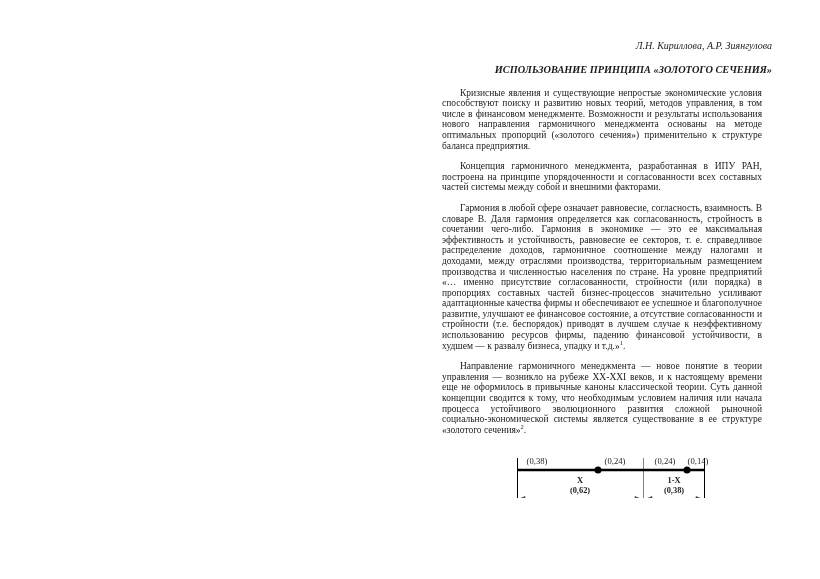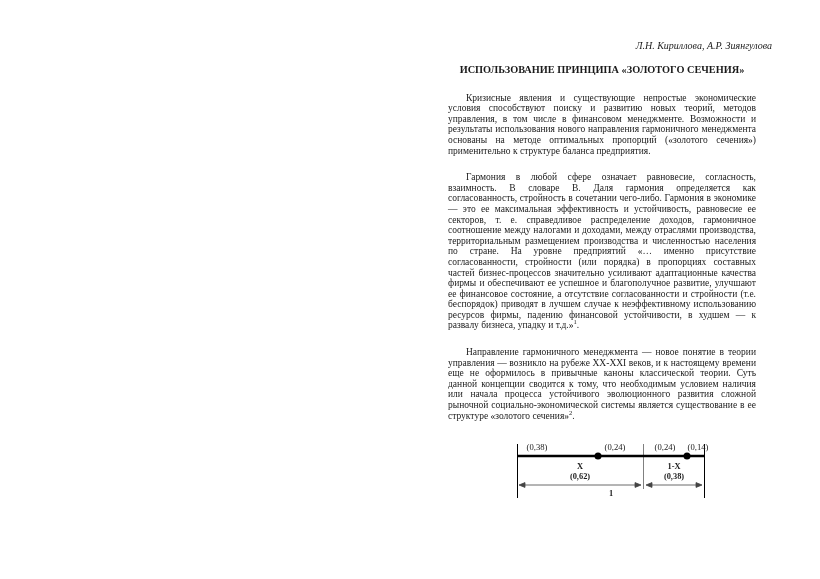--- a/index.html
+++ b/index.html
@@ -21,28 +21,29 @@
     width: 340px;
   }
   .authors {
     text-align: right;
     font-style: italic;
     font-size: 10px;
     line-height: 12px;
   }
   .title {
     margin: 12px 0 0 0;
-    text-align: center;
+    text-align: right;
     font-size: 10.3px;
     font-weight: bold;
     line-height: 12.6px;
+    font-style: italic;
   }
   .body-text { margin-top: 11px; }
   .para {
-    margin: 16px;
+    margin: 10px;
     font-size: 9.5px;
     line-height: 10.6px;
     text-align: justify;
     text-indent: 18px;
     hyphens: auto;
     -webkit-hyphens: auto;
   }
   .para sup {
     font-size: 6.5px;
     line-height: 0;
@@ -86,20 +87,21 @@
 
 <div class="page">
   <div class="content">
 
     <div class="authors">Л.Н. Кириллова, А.Р. Зиянгулова</div>
 
     <h1 class="title"><span>ИСПОЛЬЗОВАНИЕ ПРИНЦИПА «ЗОЛОТОГО СЕЧЕНИЯ»</span><br></h1>
 
     <div class="body-text">
       <p class="para">Кризисные явления и существующие непростые экономические условия способствуют поиску и развитию новых теорий, методов управления, в том числе в финансовом менеджменте. Возможности и результаты использования нового направления гармоничного менеджмента основаны на методе оптимальных пропорций («золотого сечения») применительно к структуре баланса предприятия.</p>
+      <p class="para">Концепция гармоничного менеджмента, разработанная в ИПУ РАН, построена на принципе упорядоченности и согласованности всех составных частей системы между собой и внешними факторами.</p>
       <p class="para"><span>Гармония в любой сфере означает равновесие, согласность, взаимность. В словаре В. Даля гармония определяется как согласованность, стройность в сочетании чего-либо. Гармония в экономике — это ее максимальная эффективность и устойчивость, равновесие ее секторов, т. е. справедливое распределение доходов, гармоничное соотношение между налогами и доходами, между отраслями производства, территориальным размещением производства и численностью населения по стране. На уровне предприятий «… именно присутствие согласованности, стройности (или порядка) в пропорциях составных частей бизнес-процессов значительно усиливают адаптационные качества фирмы и обеспечивают ее успешное и благополучное развитие, улучшают ее финансовое состояние, а отсутствие согласованности и стройности (т.е. беспорядок) приводят в лучшем случае к неэффективному использованию ресурсов фирмы, падению финансовой устойчивости, в худшем — к развалу бизнеса, упадку и т.д.»</span><sup>1</sup><span>.</span></p>
       <p class="para"><span>Направление гармоничного менеджмента — новое понятие в теории управления — возникло на рубеже XX-XXI веков, и к настоящему времени еще не оформилось в привычные каноны классической теории. Суть данной концепции сводится к тому, что необходимым условием наличия или начала процесса устойчивого эволюционного развития сложной рыночной социально-экономической системы является существование в ее структуре «золотого сечения»</span><sup>2</sup><span>.</span></p>
     </div>
 
     <div class="figure">
       <svg width="200" height="66" viewBox="0 0 200 66">
 
         <line x1="1.5" y1="2" x2="1.5" y2="64" stroke="#000000" stroke-width="1"></line>
         <line x1="127.5" y1="2" x2="127.5" y2="47" stroke="#808080" stroke-width="1"></line>
         <line x1="188.5" y1="2" x2="188.5" y2="64" stroke="#000000" stroke-width="1"></line>

